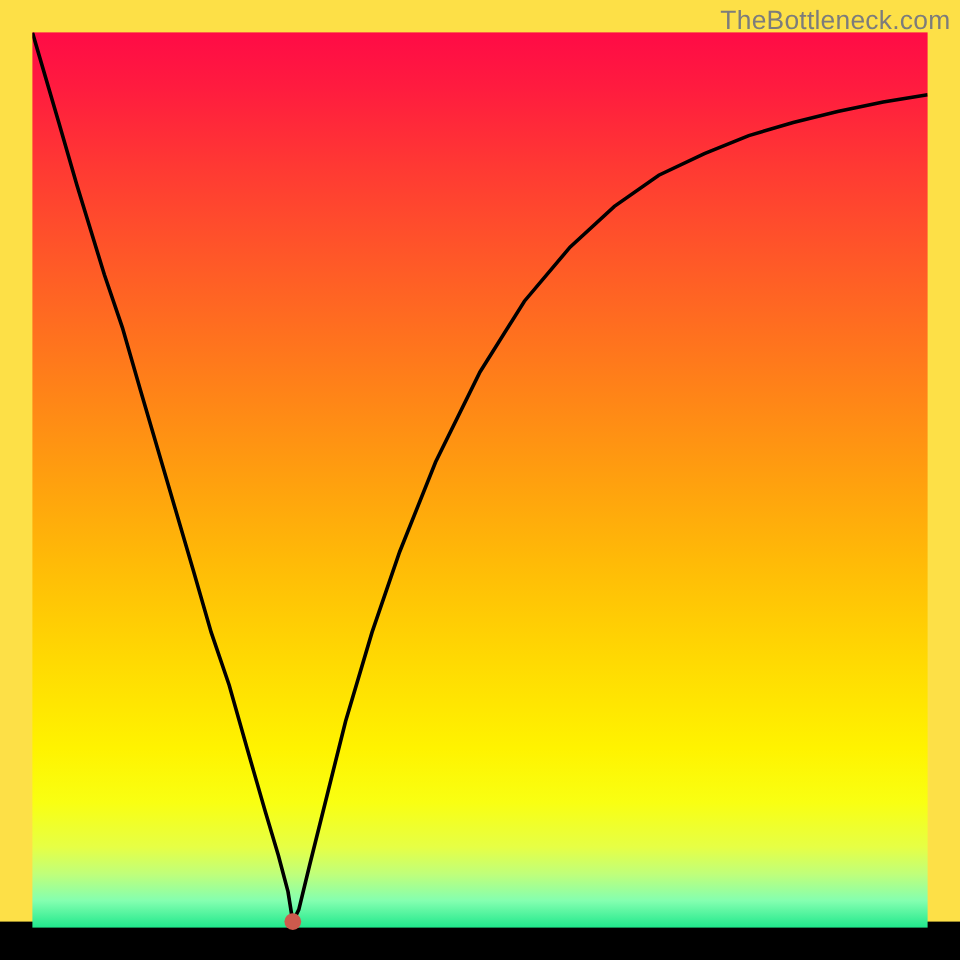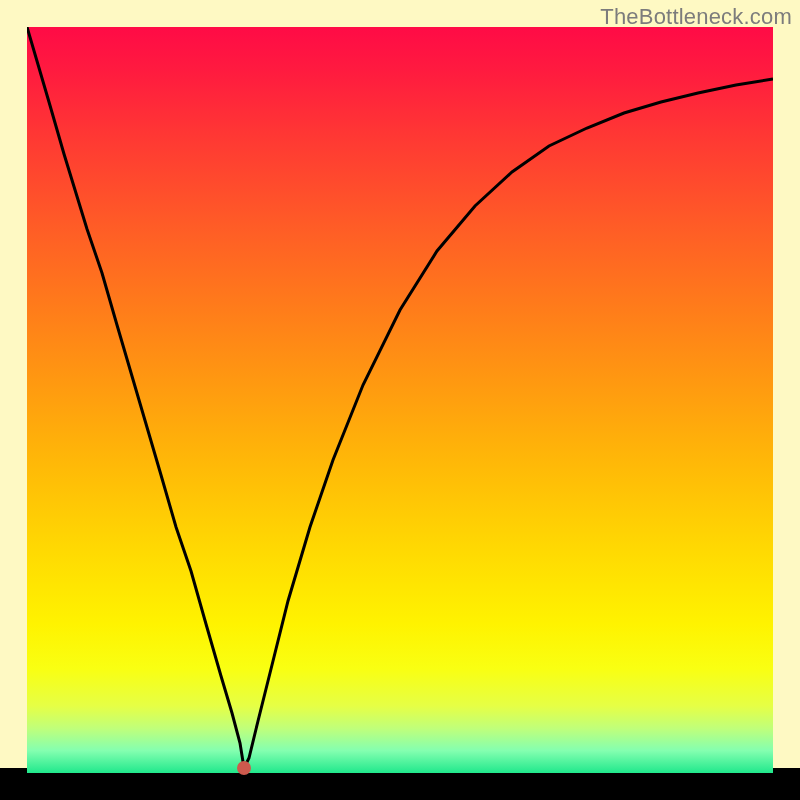--- a/index.html
+++ b/index.html
@@ -9,21 +9,21 @@
     height: 800px;
     background: #000;
     font-family: Arial, Helvetica, sans-serif;
   }
   .frame {
     position: absolute;
     top: 0;
     left: 0;
     width: 800px;
     height: 768px;
-    background: #fef9c3;
+    background: #fde047;
   }
   .plot-area {
     position: absolute;
     top: 27px;
     left: 27px;
     width: 746px;
     height: 746px;
     
     background: linear-gradient(
       to bottom,

